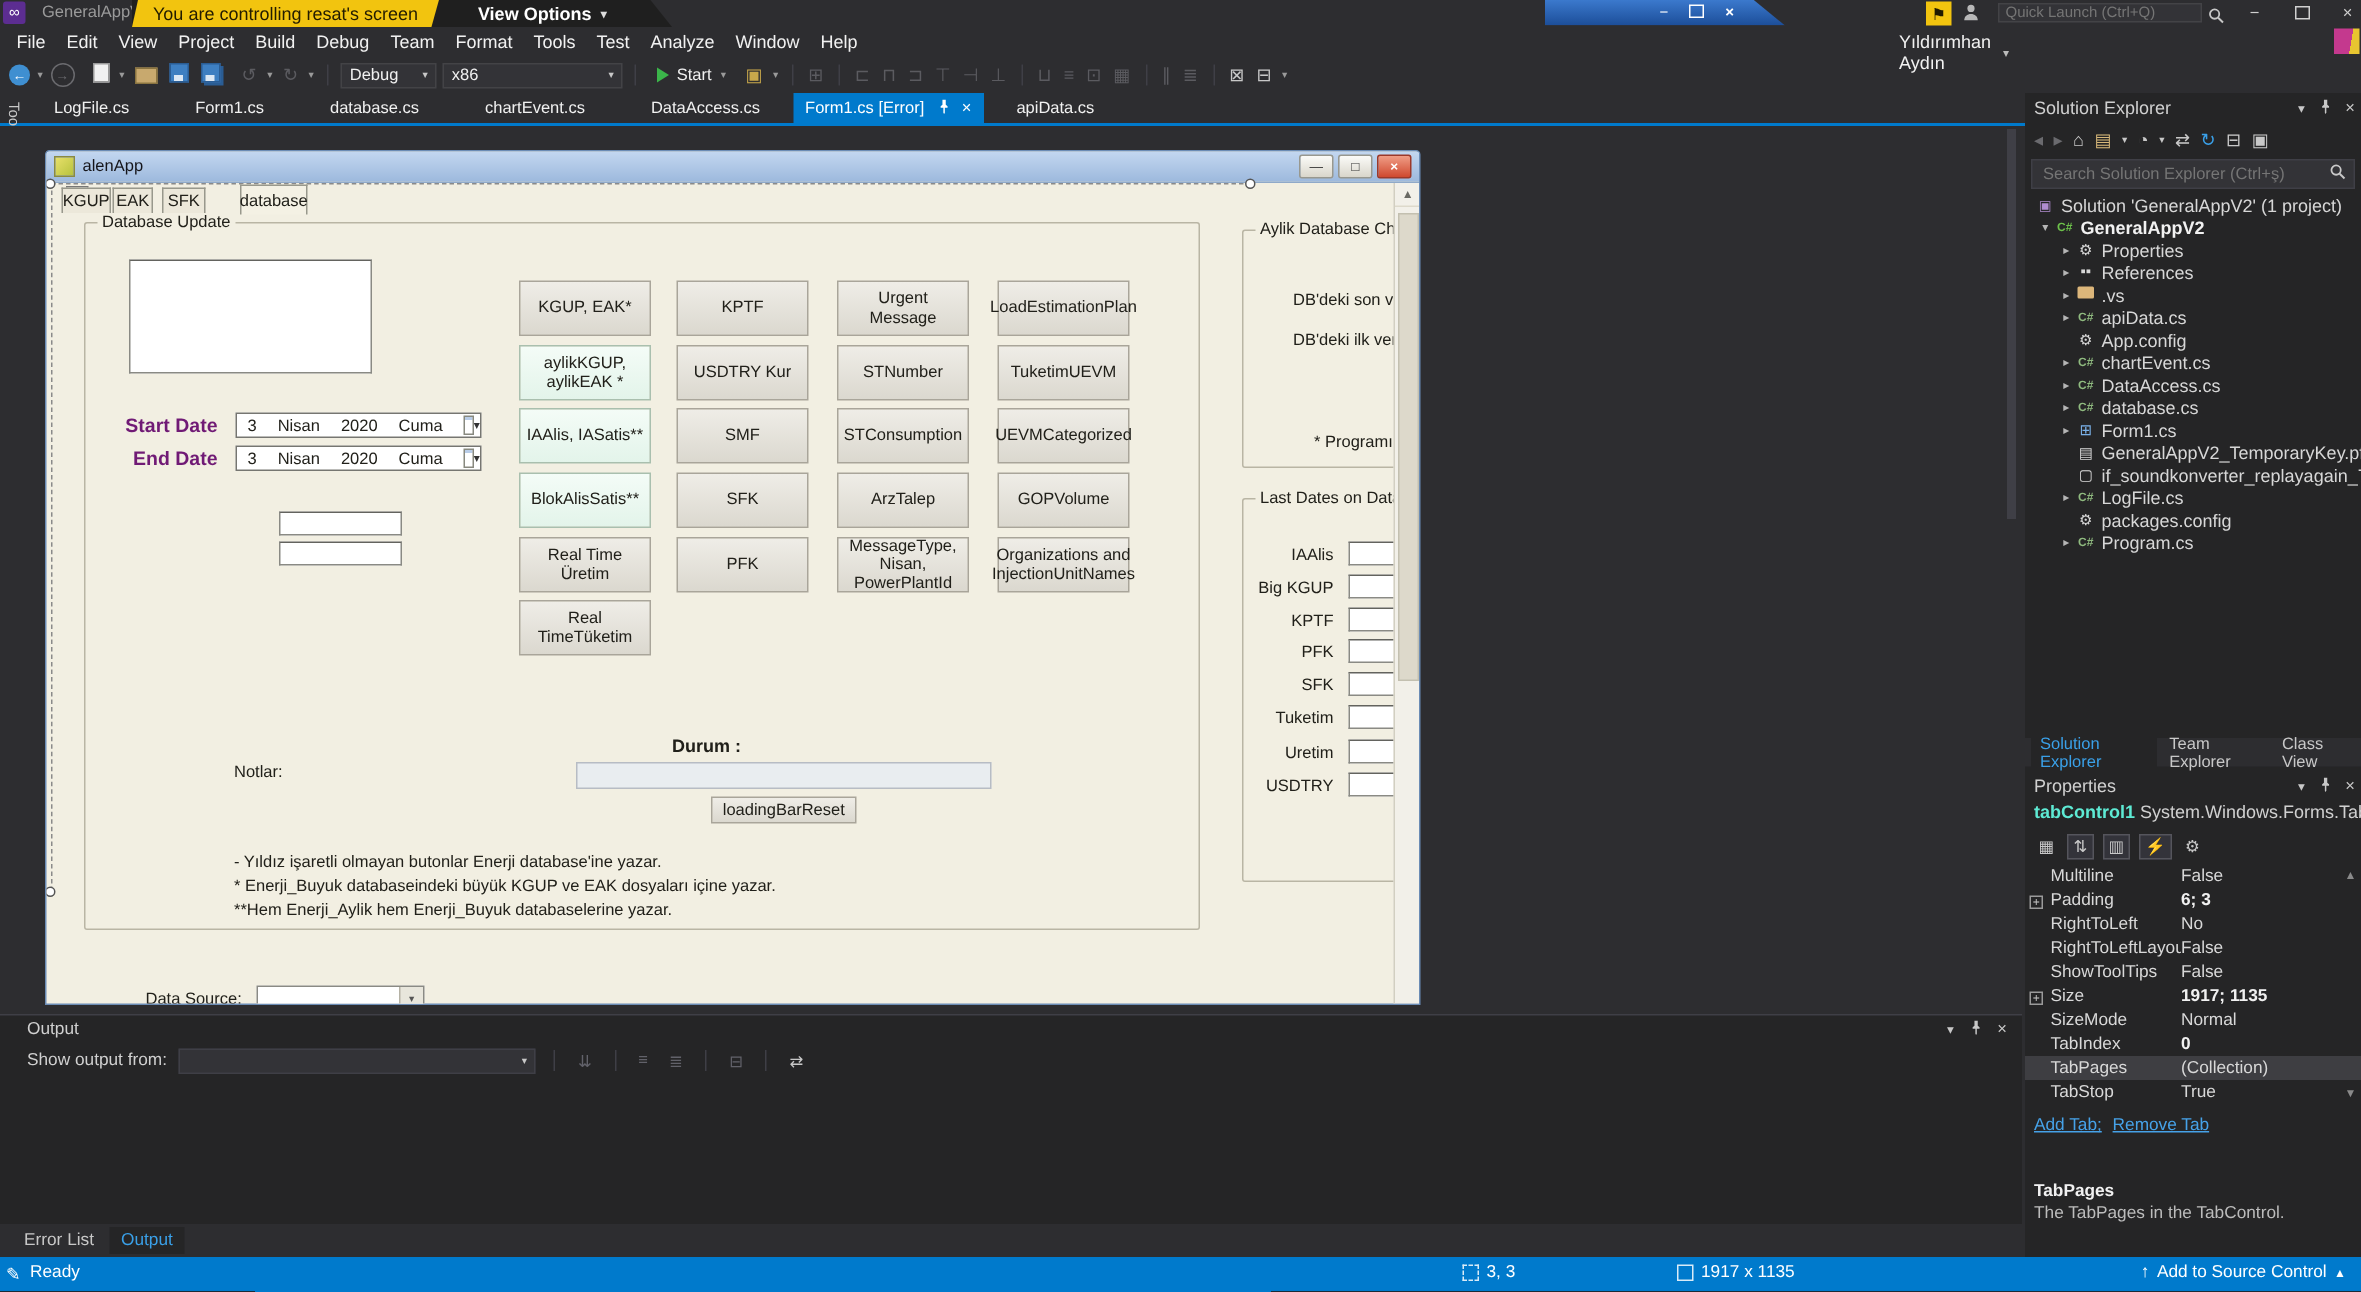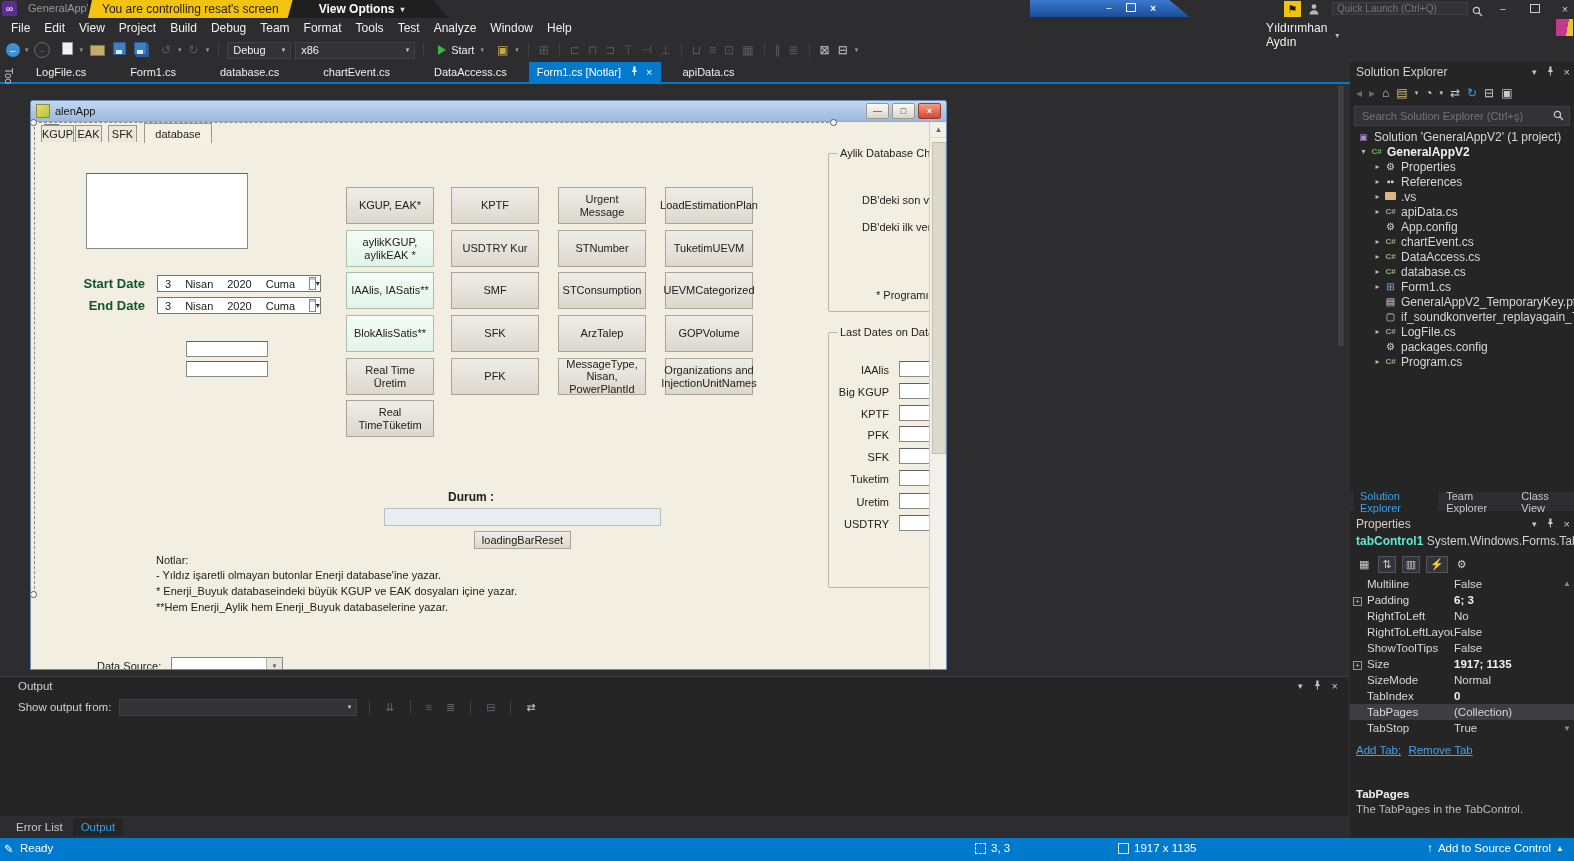--- a/index.html
+++ b/index.html
@@ -88,21 +88,21 @@
     display:flex;align-items:center;justify-content:center;font-size:11px;font-weight:bold;color:#222}
 
   .ftab{position:absolute;top:24px;height:17px;background:#ece8da;border:1px solid #98988c;border-bottom:none;
     display:flex;align-items:center;justify-content:center;font-size:11px;box-sizing:border-box}
   .ftab.sel{top:22px;height:20px;background:#f4f1e4;z-index:2}
 
   .gbox{position:absolute;border:1px solid #b9b5a4;border-radius:2px}
   .glab{position:absolute;top:-7px;left:8px;background:#f2efe2;padding:0 3px;font-size:11px;white-space:nowrap}
   .ftb{position:absolute;background:#fff;border:1px solid #8a8a84;border-top-color:#63635e;box-sizing:border-box}
   .flabel{position:absolute;font-size:11px;white-space:nowrap}
-  .datelab{position:absolute;width:92px;text-align:right;font-size:13px;font-weight:bold;color:#14532d;white-space:nowrap}
+  .datelab{position:absolute;width:92px;text-align:right;font-size:13px;font-weight:bold;color:#701a75;white-space:nowrap}
   .dpick{position:absolute;width:164px;height:17px;background:#fff;border:1px solid #767671;display:flex;align-items:center;
     font-size:11px;padding-left:7px;gap:0;box-sizing:border-box}
   .dseg{margin-right:14px}
   .cal{margin-left:auto;width:13px;height:11px;border:1px solid #88897f;background:#fff;box-shadow:inset 0 2px 0 #b9cde8}
   .dcaret{width:13px;text-align:center;font-size:8px;color:#333}
   .fbtn{position:absolute;width:88px;height:37px;background:linear-gradient(#efede7,#dbd8cf);border:1px solid #a9a59a;
     display:flex;align-items:center;justify-content:center;text-align:center;font-size:11px;line-height:1.15;
     padding:1px 3px;box-sizing:border-box}
   .fbtn.mint{background:linear-gradient(#f4fcf7,#e3f4ea);border-color:#a9bfae}
   .progress{position:absolute;background:#e9edf0;border:1px solid #b7bcc4;box-sizing:border-box}
@@ -303,21 +303,21 @@
     <div class="dtab">
         <span>database.cs</span>
       </div>
     <div class="dtab">
         <span>chartEvent.cs</span>
       </div>
     <div class="dtab">
         <span>DataAccess.cs</span>
       </div>
     <div class="dtab active">
-      <span class="tx">Form1.cs [Notlar]</span>
+      <span class="tx">Form1.cs [Error]</span>
       <span><svg width="9" height="10" viewBox="0 0 9 10">
             <path d="M5.5 0.5v3.4l1.2 1v1H4.9v3.2L4.4 10l-.5-.9V5.9H2.1v-1l1.2-1V0.5z" fill="#fff"></path>
           </svg></span>
       <span style="font-size:11px">×</span>
     </div>
     <div class="dtab">
         <span>apiData.cs</span>
       </div>
   </div>
   <div class="toolboxstrip">Toolbox</div>
@@ -348,24 +348,27 @@
 
       <div class="ftab" style="left:10px;width:33px">
           <span>KGUP</span>
         </div>
       <div class="ftab" style="left:44px;width:27px">
           <span>EAK</span>
         </div>
       <div class="ftab" style="left:77px;width:29px">
           <span>SFK</span>
         </div>
-      <div class="ftab sel" style="left:113px;width:68px">
+      <div class="ftab sel" style="left:129px;width:45px">
           <span>database</span>
         </div>
 
+      <div class="gbox" style="left:25px;top:47px;width:742px;height:470px">
+        <span class="glab">Database Update</span>
+      </div>
 
       <div class="ftb" style="left:55px;top:72px;width:162px;height:76px"></div>
 
       <div class="datelab" style="left:22px;top:175px">Start Date</div>
       <div class="datelab" style="left:22px;top:197px">End Date</div>
 
       <div class="dpick" style="left:126px;top:174px">
         <span class="dseg">3</span>
         <span class="dseg">Nisan</span>
         <span class="dseg">2020</span>
@@ -453,21 +456,21 @@
       <div class="fbtn" style="left:315px;top:299px">
           <span>Real TimeTüketim</span>
         </div>
 
       <div class="flabel" style="left:417px;top:389px;font-weight:bold;font-size:12px">Durum :</div>
       <div class="progress" style="left:353px;top:407px;width:277px;height:18px"></div>
       <div class="smallbtn" style="left:443px;top:430px">
           <span>loadingBarReset</span>
         </div>
 
-      <div class="flabel" style="left:125px;top:453px">Notlar:</div>
+      <div class="flabel" style="left:125px;top:408px">Notlar:</div>
       <div class="flabel" style="left:125px;top:468px">- Yıldız işaretli olmayan butonlar Enerji database'ine yazar.</div>
       <div class="flabel" style="left:125px;top:484px">* Enerji_Buyuk databaseindeki büyük KGUP ve EAK dosyaları içine yazar.</div>
       <div class="flabel" style="left:125px;top:500px">**Hem Enerji_Aylik hem Enerji_Buyuk databaselerine yazar.</div>
 
       <div class="flabel" style="left:66px;top:559px">Data Source:</div>
       <div class="fcombo" style="left:140px;top:556px">
           <span class="cc">▾</span>
         </div>
 
       <div class="gbox" style="left:797px;top:52px;width:145px;height:157px">

